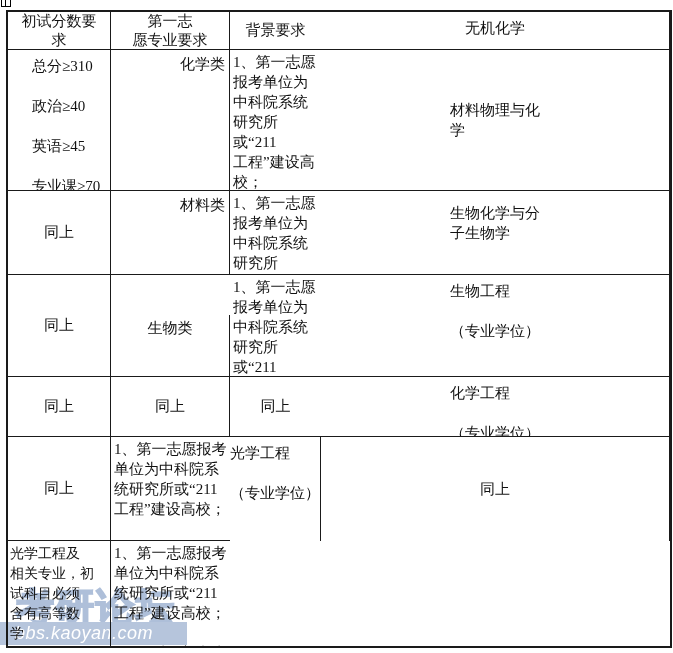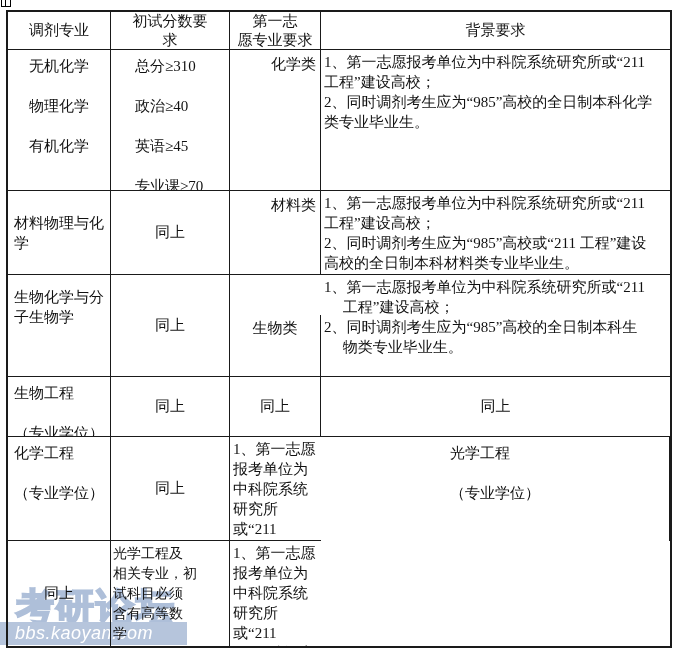--- a/index.html
+++ b/index.html
@@ -76,21 +76,20 @@
 
   <div class="wm-name">考研论坛</div>
   <div class="wm-band">
     <span>bbs.kaoyan.com</span>
   </div>
 
   <div class="corner-mark"></div>
 
   <div class="grid">
 
-    <div class="cell hd">调剂专业</div>
     <div class="cell hd">初试分数要
 求</div>
     <div class="cell hd">第一志
 愿专业要求</div>
     <div class="cell hd lastcol">背景要求</div>
 
     <div class="cell maj">无机化学
 
 物理化学
 

